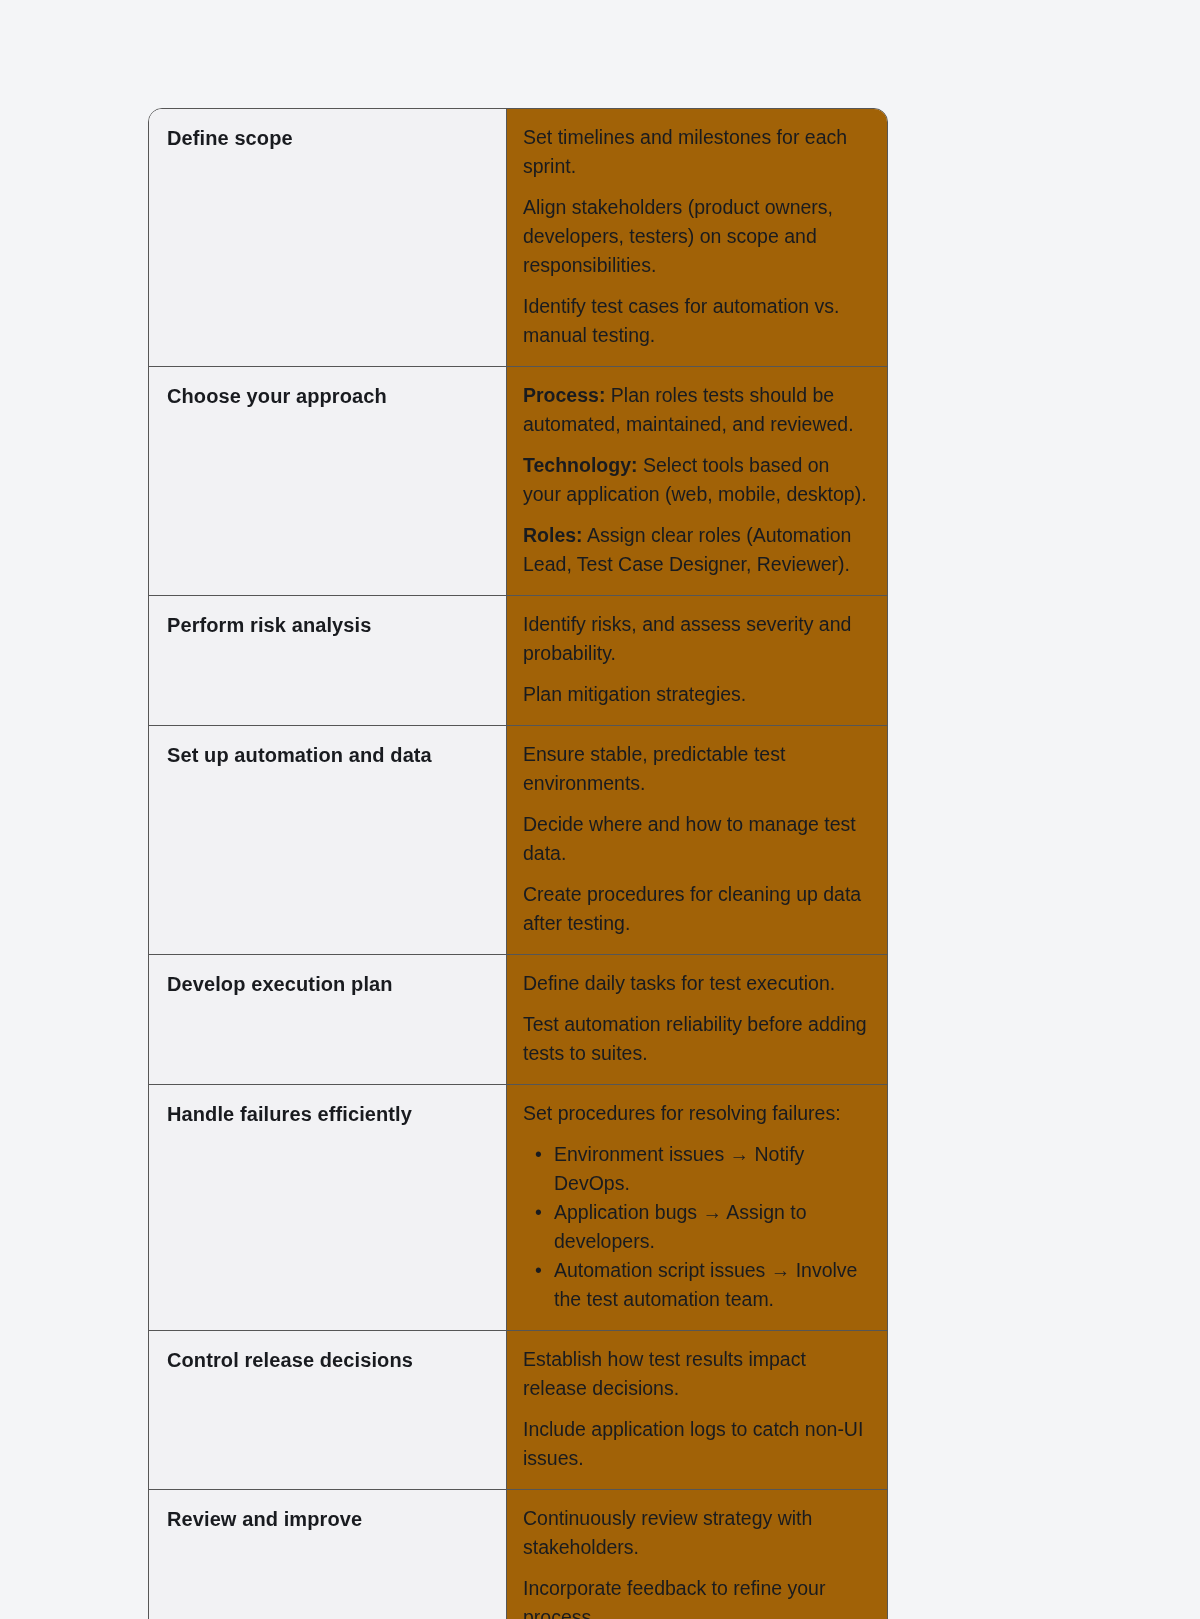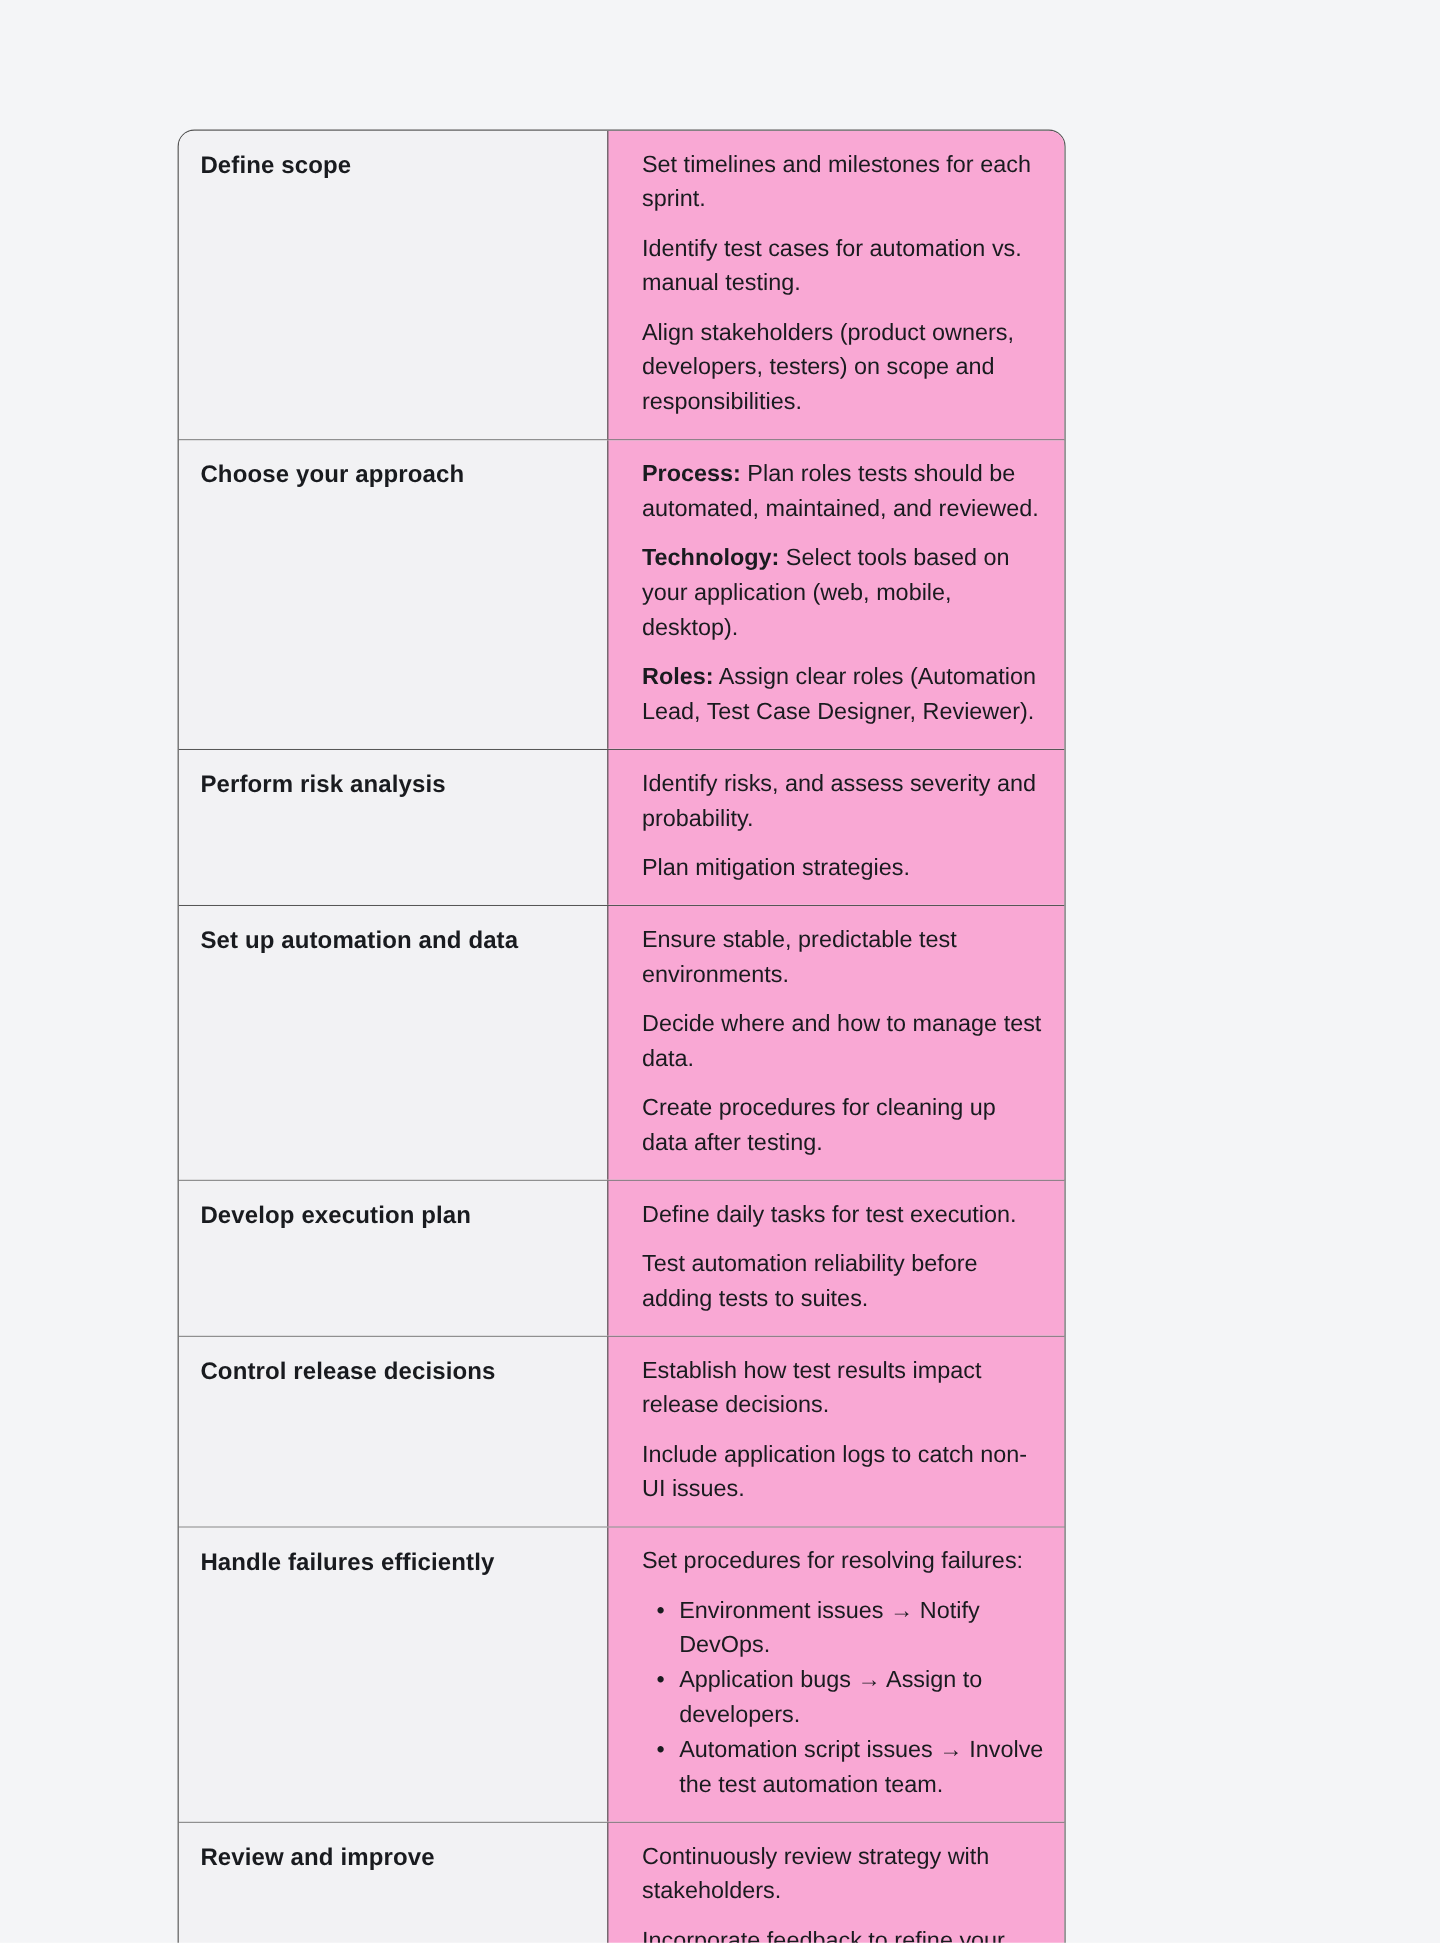--- a/index.html
+++ b/index.html
@@ -40,23 +40,23 @@
     background: #f2f2f4;
     padding: 15px 18px 15px 18px;
     font-size: 20px;
     font-weight: 700;
     line-height: 28px;
     letter-spacing: 0.1px;
   }
   .cell-body {
     flex: 1;
     box-sizing: border-box;
-    background: #f9a8d4;
+    background: #a16207;
     border-left: 1px solid #565656;
-    padding: 14px 17px 14px 28px;
+    padding: 14px 17px 14px 16px;
     font-size: 19.5px;
     line-height: 29px;
   }
   .cell-body p {
     margin: 0 0 12px 0;
   }
   .cell-body p:last-child,
   .cell-body ul:last-child {
     margin-bottom: 2px;
   }
@@ -81,22 +81,22 @@
   }
 </style>
 </head>
 <body>
 
 <div class="doc-table" id="doc-table">
     <div class="t-row">
       <div class="cell-title">Define scope</div>
       <div class="cell-body">
         <p>Set timelines and milestones for each sprint.</p>
+        <p>Align stakeholders (product owners, developers, testers) on scope and responsibilities.</p>
         <p>Identify test cases for automation vs. manual testing.</p>
-        <p>Align stakeholders (product owners, developers, testers) on scope and responsibilities.</p>
       </div>
     </div>
     <div class="t-row">
       <div class="cell-title">Choose your approach</div>
       <div class="cell-body">
         <p><strong>Process:</strong><span> Plan roles tests should be automated, maintained, and reviewed.</span></p>
         <p><strong>Technology:</strong><span> Select tools based on your application (web, mobile, desktop).</span></p>
         <p><strong>Roles:</strong><span> Assign clear roles (Automation Lead, Test Case Designer, Reviewer).</span></p>
       </div>
     </div>
@@ -116,35 +116,35 @@
       </div>
     </div>
     <div class="t-row">
       <div class="cell-title">Develop execution plan</div>
       <div class="cell-body">
         <p>Define daily tasks for test execution.</p>
         <p>Test automation reliability before adding tests to suites.</p>
       </div>
     </div>
     <div class="t-row">
-      <div class="cell-title">Control release decisions</div>
-      <div class="cell-body">
-        <p>Establish how test results impact release decisions.</p>
-        <p>Include application logs to catch non-UI issues.</p>
-      </div>
-    </div>
-    <div class="t-row">
       <div class="cell-title">Handle failures efficiently</div>
       <div class="cell-body">
         <p>Set procedures for resolving failures:</p>
         <ul>
           <li>Environment issues → Notify DevOps.</li>
           <li>Application bugs → Assign to developers.</li>
           <li>Automation script issues → Involve the test automation team.</li>
         </ul>
+      </div>
+    </div>
+    <div class="t-row">
+      <div class="cell-title">Control release decisions</div>
+      <div class="cell-body">
+        <p>Establish how test results impact release decisions.</p>
+        <p>Include application logs to catch non-UI issues.</p>
       </div>
     </div>
     <div class="t-row">
       <div class="cell-title">Review and improve</div>
       <div class="cell-body">
         <p>Continuously review strategy with stakeholders.</p>
         <p>Incorporate feedback to refine your process.</p>
       </div>
     </div>
   </div>

